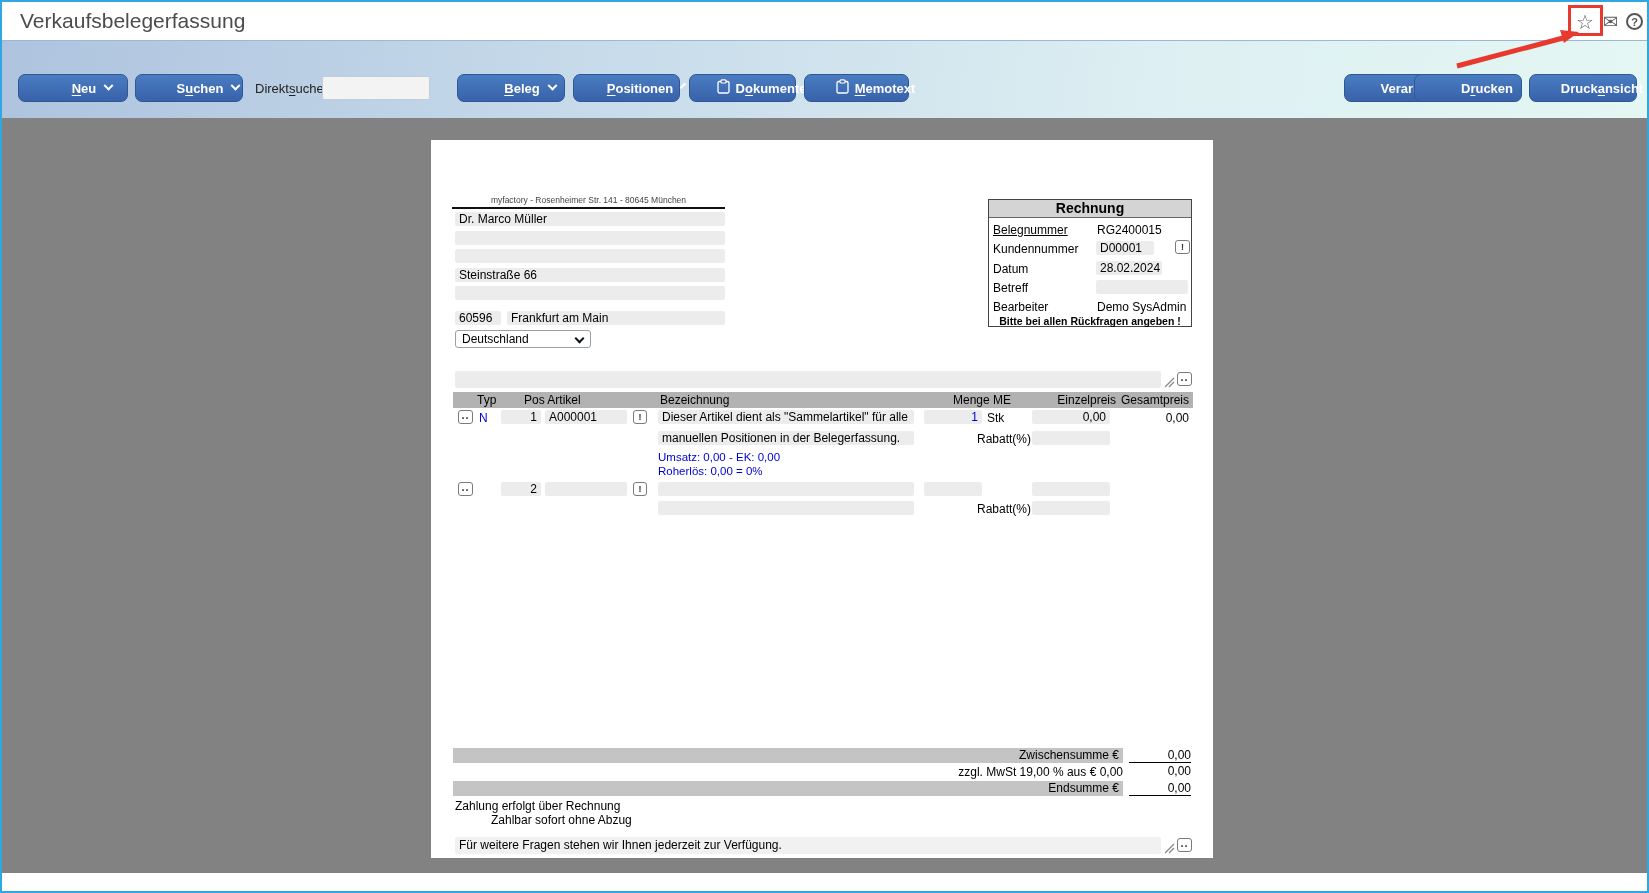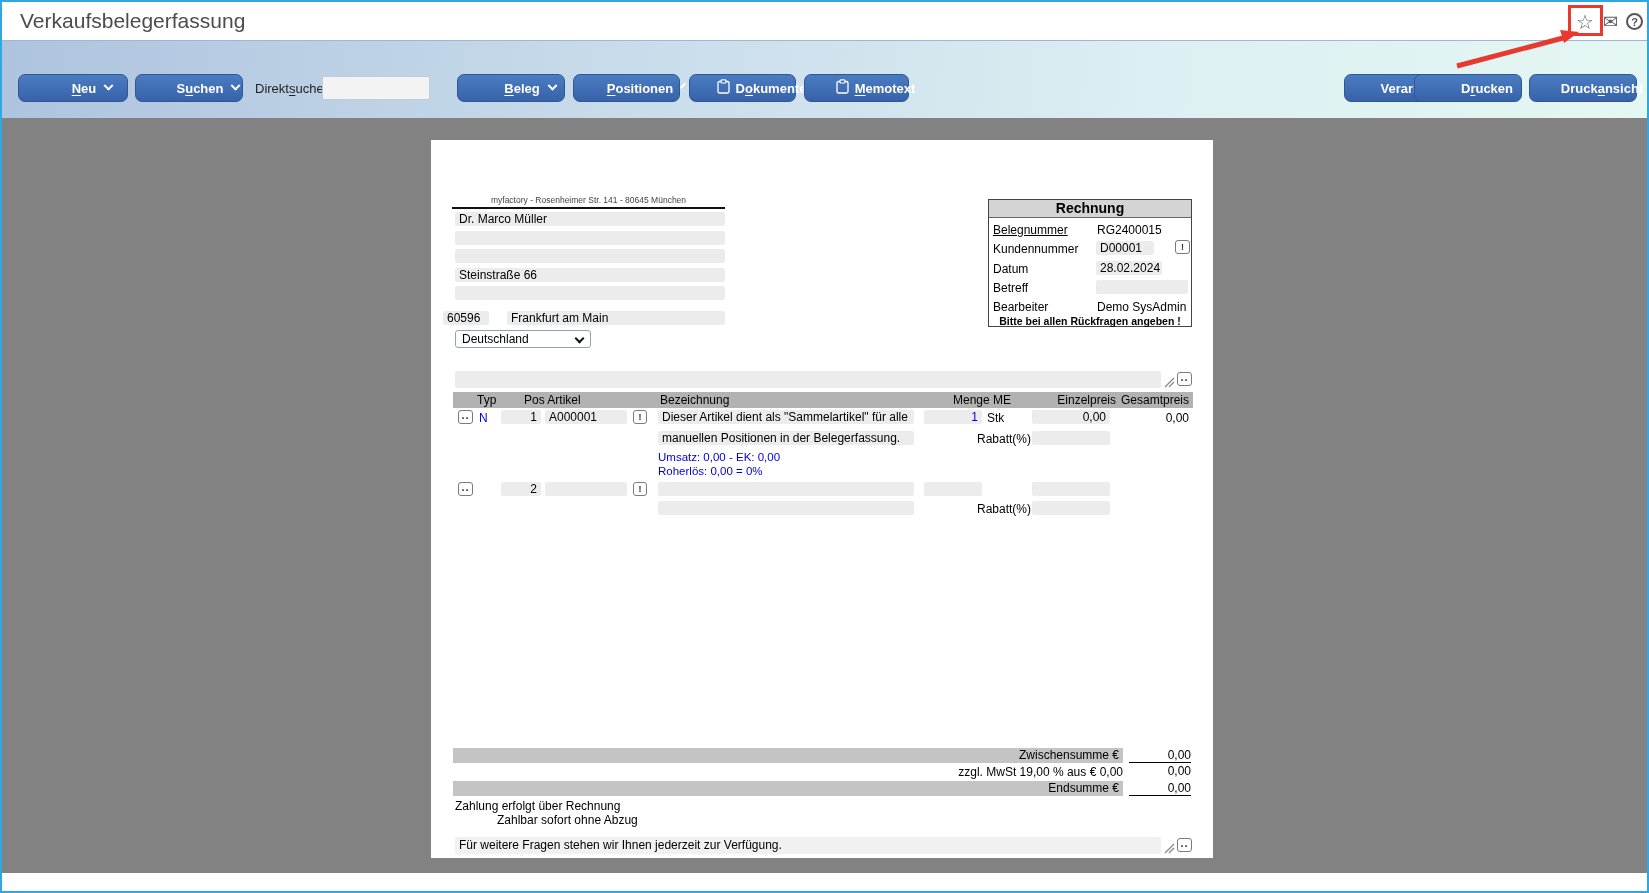--- a/index.html
+++ b/index.html
@@ -154,21 +154,21 @@
 
   <div class="main">
     <div class="page">
 
       <div class="sender">myfactory - Rosenheimer Str. 141 - 80645 München</div>
       <div class="gfield" style="left:24px;top:72px;width:270px;">Dr. Marco Müller</div>
       <div class="gfield" style="left:24px;top:91px;width:270px;"></div>
       <div class="gfield" style="left:24px;top:109px;width:270px;"></div>
       <div class="gfield" style="left:24px;top:128px;width:270px;">Steinstraße 66</div>
       <div class="gfield" style="left:24px;top:146px;width:270px;"></div>
-      <div class="gfield" style="left:12px;top:171px;width:46px;">60596</div>
+      <div class="gfield" style="left:24px;top:171px;width:46px;">60596</div>
       <div class="gfield" style="left:76px;top:171px;width:218px;">Frankfurt am Main</div>
       <div class="country">
         <span>Deutschland</span>
         <span class="dchev"></span>
       </div>
 
       <div class="invbox">
         <div class="bhead">Rechnung</div>
         <div class="lbl" style="left:4px;top:23px;text-decoration:underline;">Belegnummer</div>
         <div class="lbl" style="left:108px;top:23px;">RG2400015</div>
@@ -227,21 +227,21 @@
       <div class="gfield" style="left:601px;top:361px;width:78px;"></div>
 
       <div class="tbar" style="top:608px;">Zwischensumme €</div>
       <div class="tval uline" style="top:608px;">0,00</div>
       <div class="lbl tright" style="left:400px;top:625px;width:292px;">zzgl. MwSt 19,00 % aus € 0,00</div>
       <div class="tval" style="top:624px;">0,00</div>
       <div class="tbar" style="top:641px;">Endsumme €</div>
       <div class="tval uline" style="top:641px;">0,00</div>
 
       <div class="lbl" style="left:24px;top:659px;">Zahlung erfolgt über Rechnung</div>
-      <div class="lbl" style="left:66px;top:673px;">Zahlbar sofort ohne Abzug</div>
+      <div class="lbl" style="left:60px;top:673px;">Zahlbar sofort ohne Abzug</div>
 
       <div class="gfield" style="left:24px;top:697px;width:706px;height:17px;line-height:17px;background:#f1f1f1;">Für weitere Fragen stehen wir Ihnen jederzeit zur Verfügung.</div>
       <svg class="resize-h" style="left:733px;top:703px;" width="11" height="11">
           <line x1="1" y1="10" x2="10" y2="1" stroke="#888" stroke-width="1.2"></line>
           <line x1="5" y1="10" x2="10" y2="5" stroke="#888" stroke-width="1.2"></line>
         </svg>
       <div class="sq-btn dots" style="left:746px;top:698px;">..</div>
 
     </div>
   </div>

